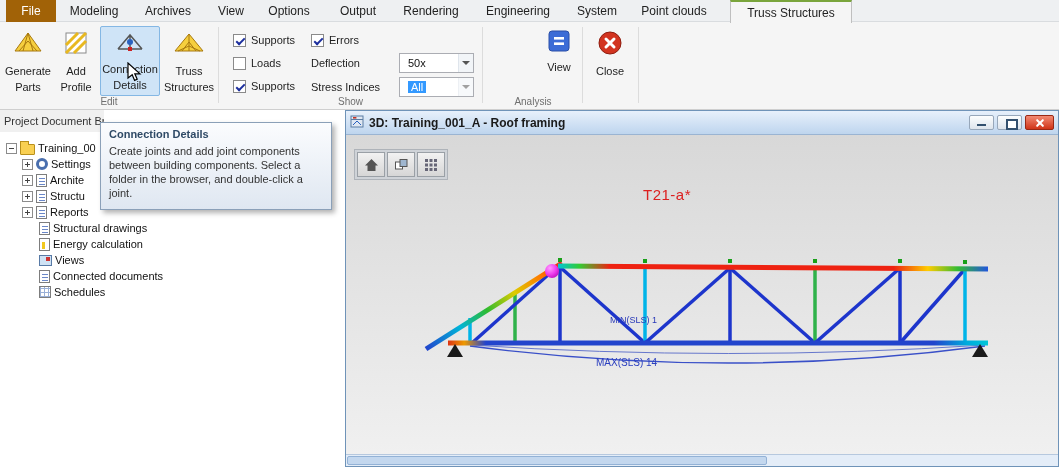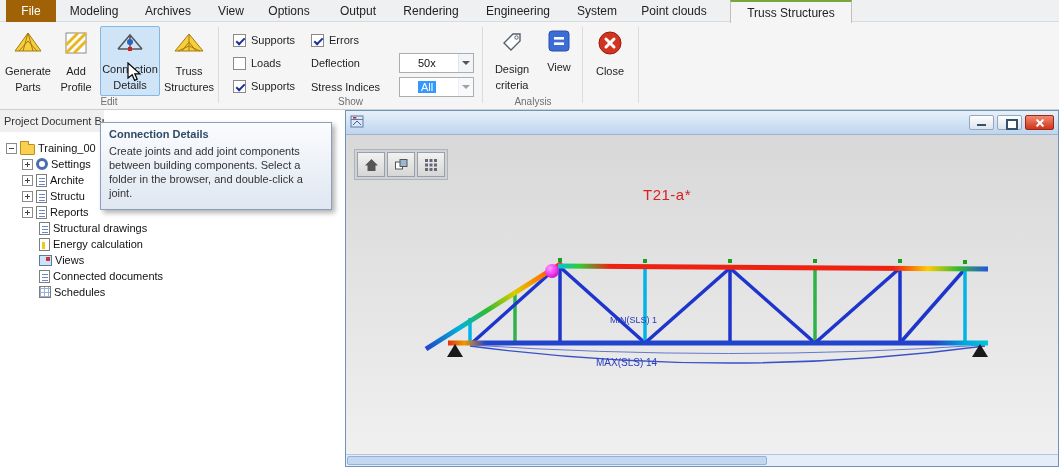--- a/index.html
+++ b/index.html
@@ -25,21 +25,21 @@
         padding-top:3px;font-size:11px;line-height:16px;text-align:center;color:#1e1e1e;
         border:1px solid transparent;border-radius:2px;height:70px}
   .rbtn .ric{margin-bottom:3px;flex:none}
   .rbtn-hover{background:#cfe4f7;border-color:#84b7e4}
   .chk{position:absolute;display:flex;align-items:center;gap:5px;font-size:11px;height:16px;color:#1e1e1e}
   .cb{width:13px;height:13px;background:#fff;border:1px solid #8a8a8a;position:relative;flex:none}
   .cb.checked::after{content:"";position:absolute;left:2px;top:3px;width:7px;height:3px;
         border-left:2px solid #1d2f9e;border-bottom:2px solid #1d2f9e;transform:rotate(-45deg)}
   .flabel{position:absolute;font-size:11px;color:#1e1e1e;line-height:20px}
   .combo{position:absolute;width:75px;height:20px;background:#fff;border:1px solid #abadb3;
-         display:flex;align-items:center;font-size:11px;padding-left:18px;color:#111}
+         display:flex;align-items:center;font-size:11px;padding-left:8px;color:#111}
   .combo .arrowbox{margin-left:auto;width:15px;height:100%;display:flex;align-items:center;
          justify-content:center;border-left:1px solid #dfe5ec;background:#f2f5f8}
   .tri-down{width:0;height:0;border-left:4px solid transparent;border-right:4px solid transparent;
          border-top:4px solid #555}
   .selval{background:#3399ff;color:#fff;padding:0 3px}
   .dim{opacity:.55}
 
   
   .sidebar{position:absolute;left:0;top:110px;width:345px;height:357px;background:#fff;z-index:1}
   .sb-title{height:22px;line-height:22px;font-size:11px;color:#333;background:#f0f0f0;
@@ -194,29 +194,20 @@
     <div class="flabel" style="left:311px;top:55px">Stress Indices</div>
     <div class="combo" style="left:399px;top:55px">
       <span class="selval">All</span>
       <span class="arrowbox dim">
           <span class="tri-down"></span>
         </span>
     </div>
     <div class="grouplabel" style="left:219px;width:263px">Show</div>
     <div class="vsep" style="left:482px"></div>
 
-    <div class="rbtn" style="left:486px;width:52px">
-      <span class="ric">
-        <svg width="24" height="24" viewBox="0 0 24 24">
-            <path d="M4,13 L13,4 L20,4 L20,11 L11,20 Z" fill="#fdfdfd" stroke="#556070" stroke-width="1.4"></path>
-            <circle cx="16.5" cy="7.5" r="1.7" fill="#fff" stroke="#556070"></circle>
-          </svg>
-      </span>
-      <span>Design criteria</span>
-    </div>
     <div class="rbtn" style="left:540px;width:38px">
       <span class="ric">
         <svg width="22" height="22" viewBox="0 0 22 22">
             <rect x="1" y="1" width="20" height="20" rx="3" fill="#3c6cd6" stroke="#2a4fa8"></rect>
             <rect x="6" y="7" width="10" height="2.6" fill="#fff"></rect>
             <rect x="6" y="12.4" width="10" height="2.6" fill="#fff"></rect>
           </svg>
       </span>
       <span>View</span>
     </div>
@@ -294,20 +285,21 @@
   <div class="win">
     <div class="wtitle">
       <span>
         <svg width="14" height="14" viewBox="0 0 14 14">
             <rect x="1" y="2" width="12" height="11" fill="#dfe7f2" stroke="#5b7ca3"></rect>
             <path d="M1,5.5 h12" stroke="#5b7ca3"></path>
             <rect x="3" y="3" width="3.4" height="1.6" fill="#c23427"></rect>
             <path d="M3,11 L7,7 L11,11" stroke="#2a62c0" fill="none"></path>
           </svg>
       </span>
+      <span>3D: Training_001_A - Roof framing</span>
       <span class="wbtns">
         <span class="wbtn wbtn-min"></span>
         <span class="wbtn wbtn-max"></span>
         <span class="wbtn wbtn-close"></span>
       </span>
     </div>
 
     <div class="canvas">
       <svg width="712" height="321" viewBox="346 135 712 321" style="position:absolute;left:0;top:0">
         <defs>

